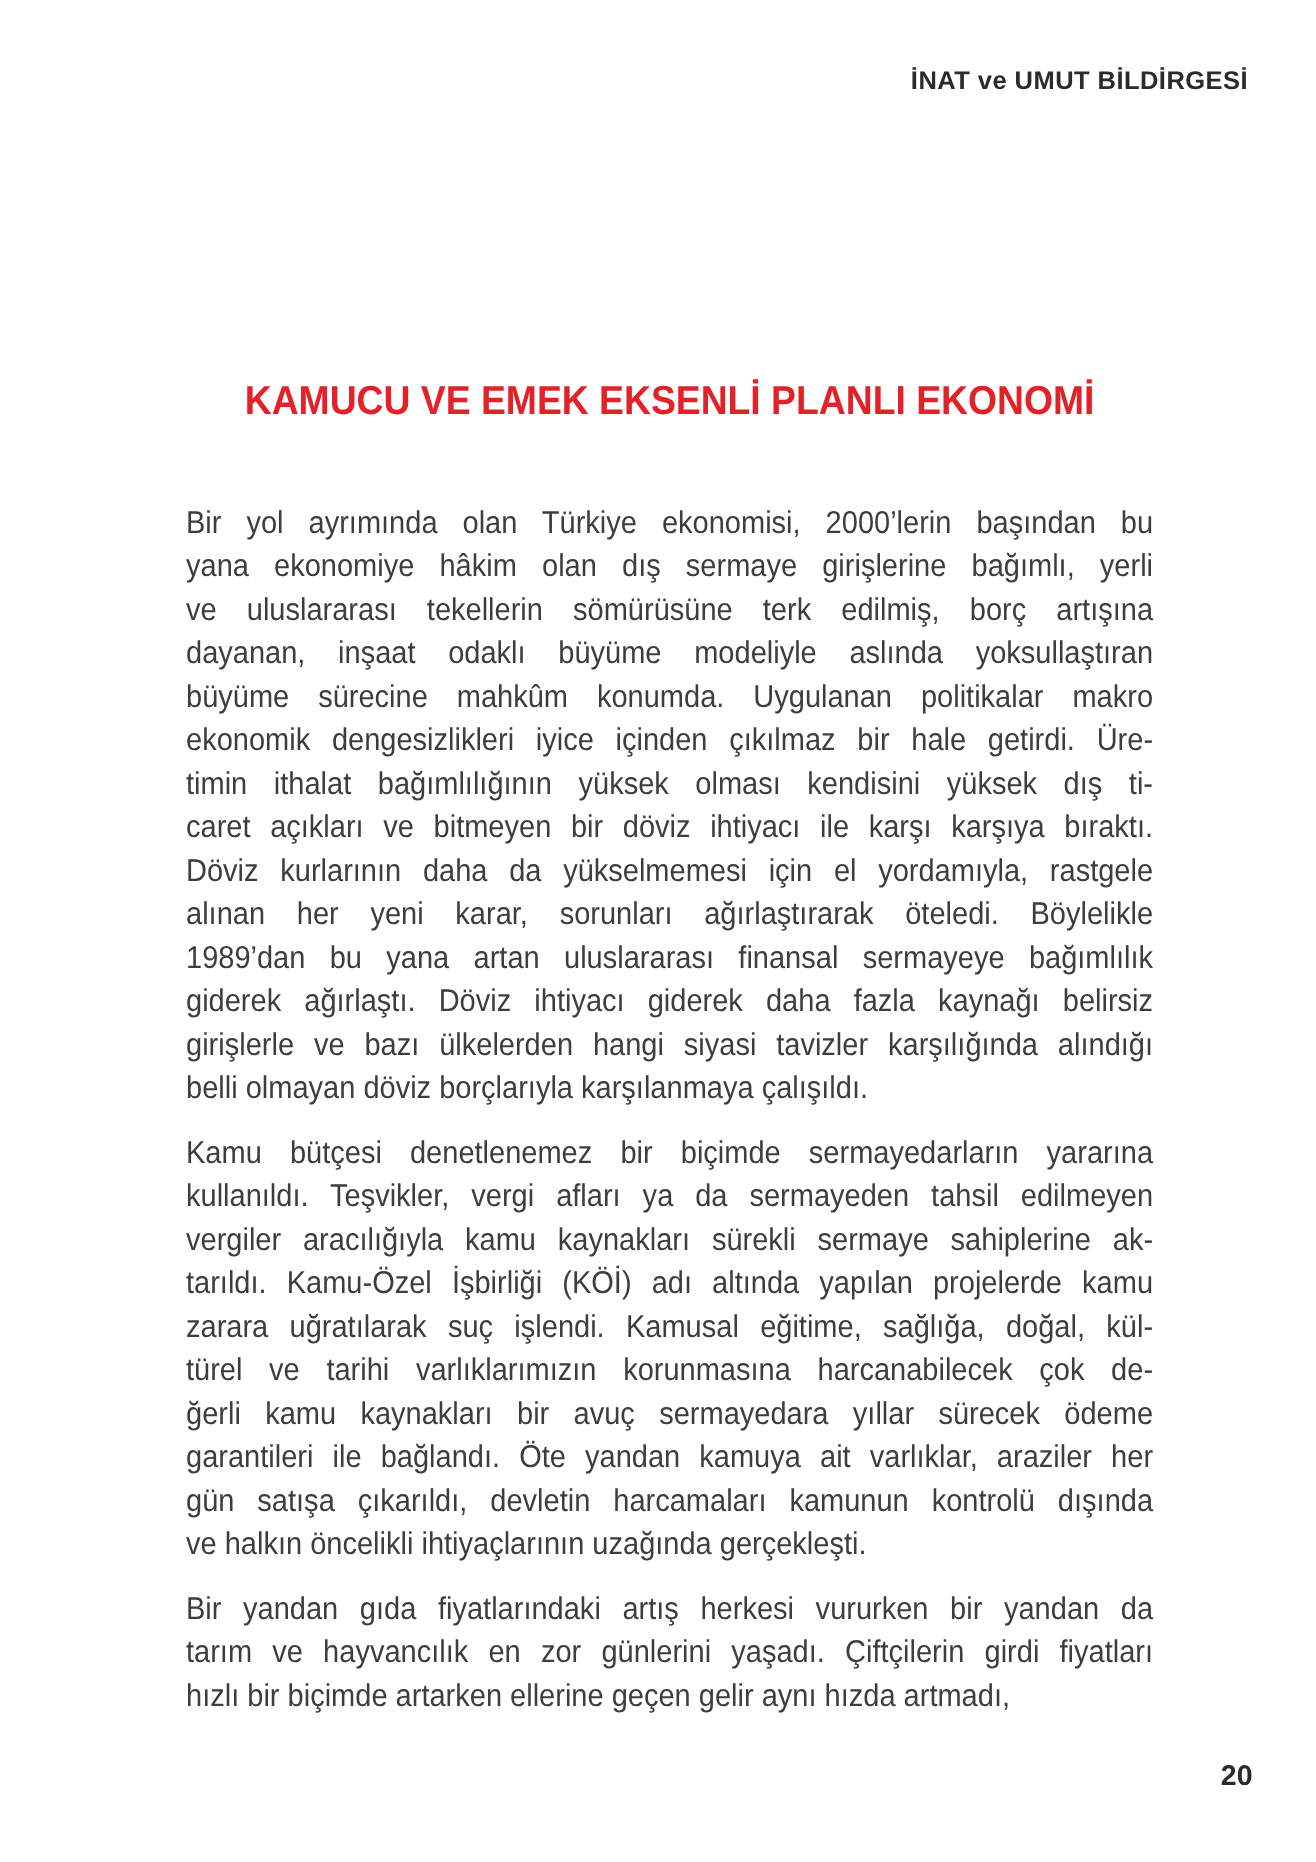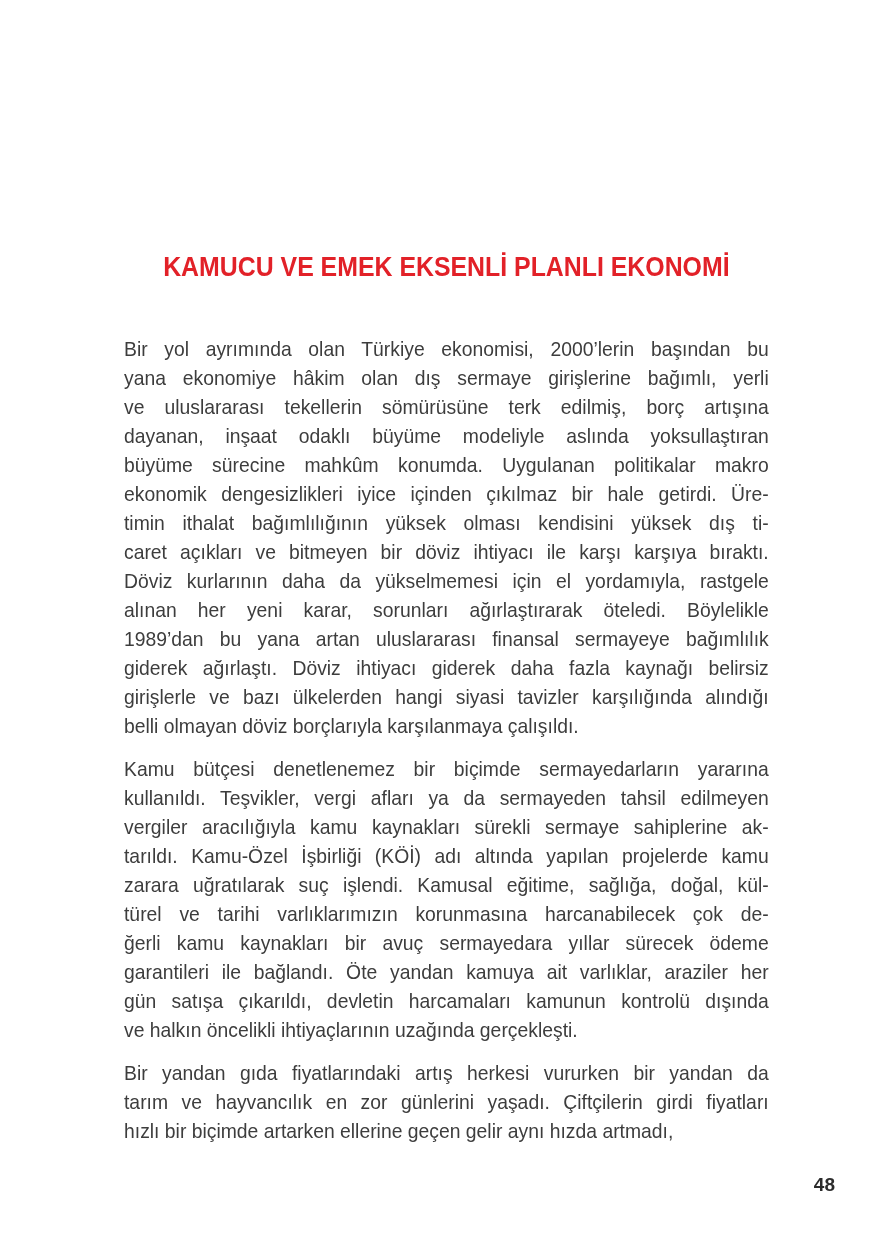--- a/index.html
+++ b/index.html
@@ -71,20 +71,21 @@
     font-size: 19px;
     font-weight: bold;
     color: #2b2b2b;
   }
 </style>
 </head>
 <body>
 
 <div class="page">
 
+  <div class="running-header">İNAT ve UMUT BİLDİRGESİ</div>
 
   <div class="content">
 
     <h1 class="chapter-title">KAMUCU VE EMEK EKSENLİ PLANLI EKONOMİ</h1>
 
     <div class="paragraphs">
 
       <div class="para">
         <div class="line">Bir yol ayrımında olan Türkiye ekonomisi, 2000’lerin başından bu</div>
         <div class="line">yana ekonomiye hâkim olan dış sermaye girişlerine bağımlı, yerli</div>
@@ -117,15 +118,15 @@
 
       <div class="para">
         <div class="line">Bir yandan gıda fiyatlarındaki artış herkesi vururken bir yandan da</div>
         <div class="line">tarım ve hayvancılık en zor günlerini yaşadı. Çiftçilerin girdi fiyatları</div>
         <div class="line last">hızlı bir biçimde artarken ellerine geçen gelir aynı hızda artmadı,</div>
       </div>
 
     </div>
   </div>
 
-  <div class="page-number">48</div>
+  <div class="page-number">20</div>
 
 </div>
 
 </body></html>

